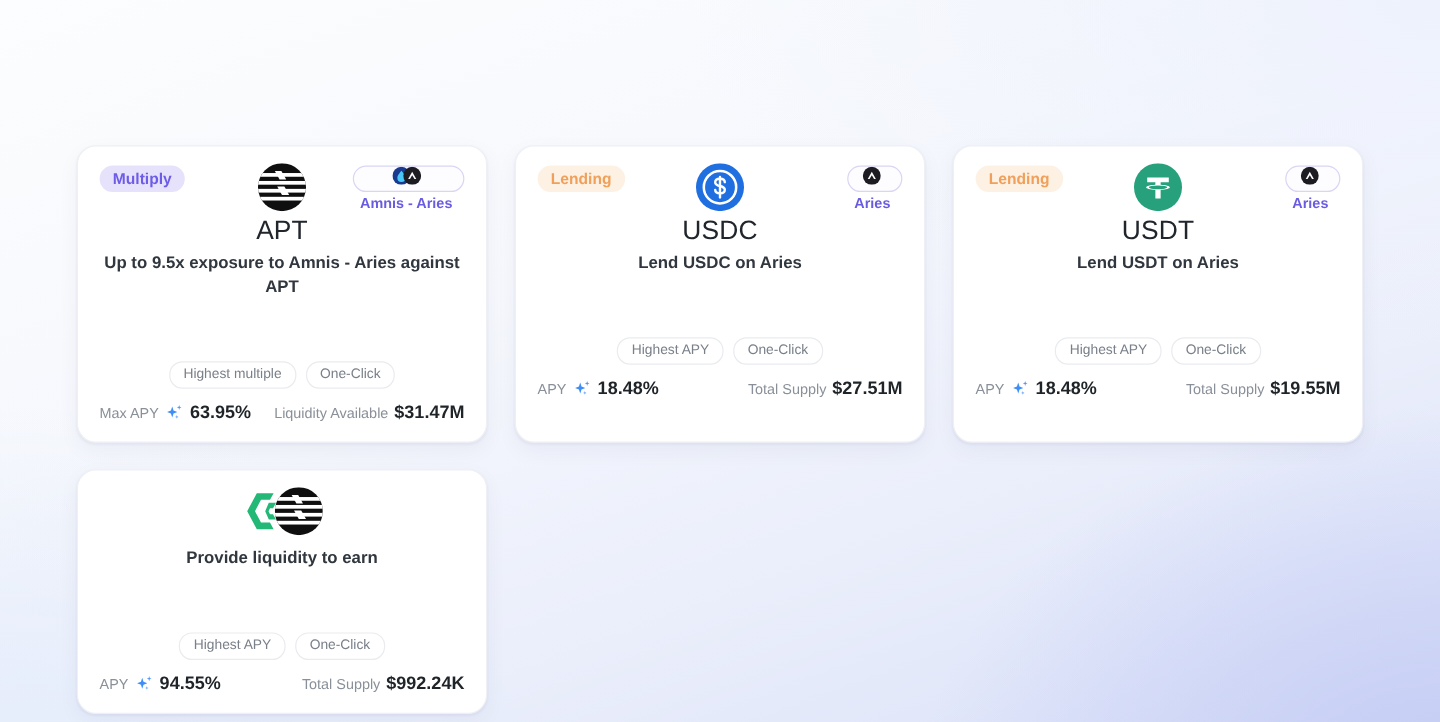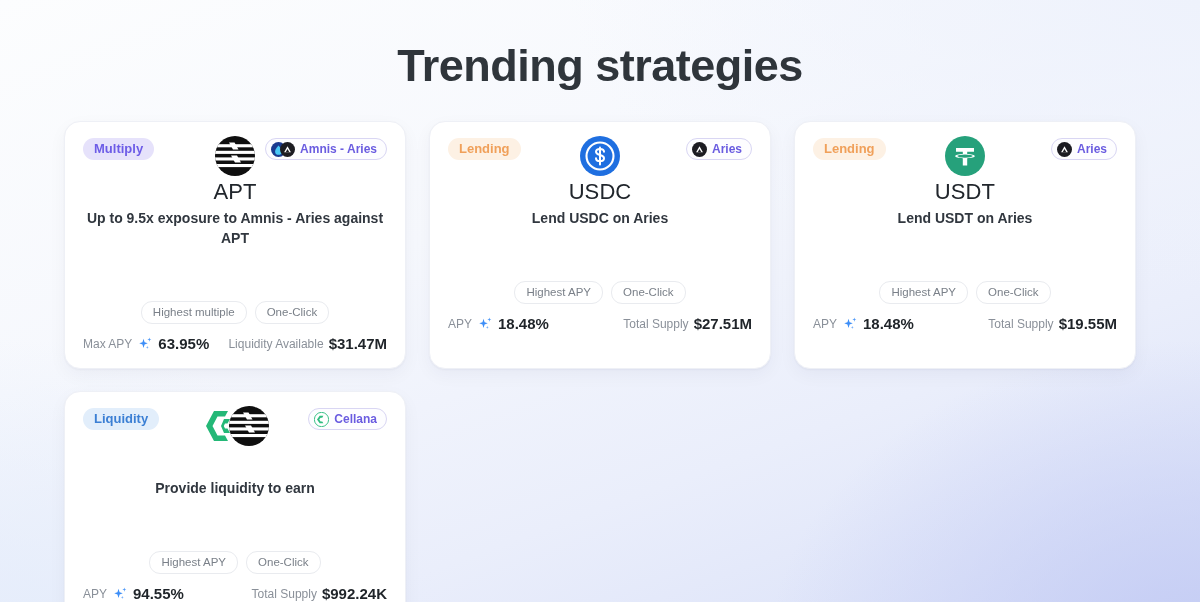--- a/index.html
+++ b/index.html
@@ -85,20 +85,21 @@
   .proto-badge {
     display: flex;
     align-items: center;
     gap: 5px;
     height: 22px;
     padding: 0 9px 0 5px;
     border: 1px solid #d9d6f3;
     border-radius: 11px;
     background: #fdfdff;
     white-space: nowrap;
+    flex-direction: column;
   }
   .proto-badge .pb-label {
     font-size: 12px;
     line-height: 20px;
     font-weight: 600;
     color: #6a5ce0;
   }
 
   .pb-icons { display: flex; align-items: center; height: 16px; }
   .pb-icons .ic { width: 15px; height: 15px; border-radius: 50%; display: block; }
@@ -174,21 +175,20 @@
     color: #1f2429;
     white-space: nowrap;
   }
   .sparkle { width: 17px; height: 17px; display: block; flex: 0 0 auto; margin-right: -1px; }
 </style>
 </head>
 <body>
 
 <div class="page">
 
-  <h1 class="page-title">Trending strategies</h1>
 
   <div class="grid">
       <div class="card">
         <div class="card-top">
           <span class="cat-tag cat-multiply">Multiply</span>
           <div class="proto-badge">
             <span class="pb-icons">
               <span class="ic"><svg width="15" height="15" viewBox="0 0 40 40" xmlns="http://www.w3.org/2000/svg">
                   <circle cx="20" cy="20" r="20" fill="#1a3a8f"></circle>
                   <path d="M20 9 C13 17 11 21 11 25 a9 9 0 0 0 18 0 c0-4-2-8-9-16 Z" fill="#49c8f5"></path>
@@ -335,32 +335,20 @@
             </span>
             <span class="stat-value">18.48%</span>
           </div>
           <div class="stat">
             <span class="stat-label">Total Supply</span>
             <span class="stat-value">$19.55M</span>
           </div>
         </div>
       </div>
       <div class="card">
-        <div class="card-top">
-          <span class="cat-tag cat-liquidity">Liquidity</span>
-          <div class="proto-badge">
-            <span class="pb-icons">
-              <span class="ic"><svg width="15" height="15" viewBox="0 0 40 40" xmlns="http://www.w3.org/2000/svg">
-                  <circle cx="20" cy="20" r="19" fill="#ffffff" stroke="#2fbd80" stroke-width="2.5"></circle>
-                  <path d="M25 10 L15 10 L8 20 L15 30 L25 30 L22 25 L17.5 25 L14 20 L17.5 15 L22 15 Z" fill="#2fbd80"></path>
-                </svg></span>
-            </span>
-            <span class="pb-label">Cellana</span>
-          </div>
-        </div>
         <div class="logo-wrap">
           <div class="logo-row">
             <span class="lg"><svg width="40" height="40" viewBox="0 0 40 40" xmlns="http://www.w3.org/2000/svg">
                 <path d="M26 5 L12 5 L4 20 L12 35 L26 35 L23 29.5 L15.5 29.5 L10.5 20 L15.5 10.5 L23 10.5 Z" fill="#24b877"></path>
                 <path d="M28 13 L22 13 L19 20 L22 27 L28 27 L25.5 22.5 L23 22.5 L21.8 20 L23 17.5 L25.5 17.5 Z" fill="#24b877"></path>
               </svg></span>
             <span class="lg"><svg width="40" height="40" viewBox="0 0 40 40" xmlns="http://www.w3.org/2000/svg">
                 <defs>
                   <clipPath id="aptclip40">
                     <circle cx="20" cy="20" r="20"></circle>

